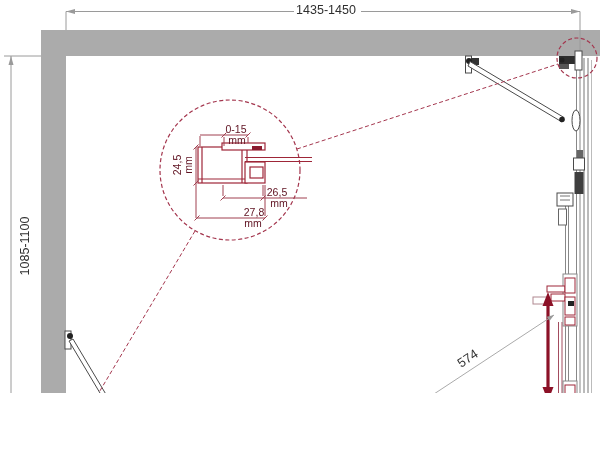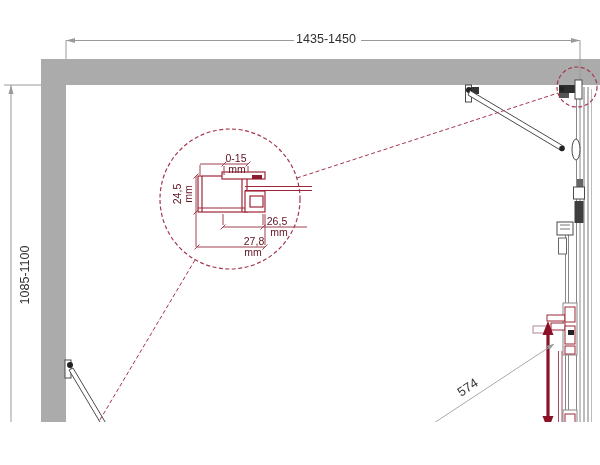--- a/index.html
+++ b/index.html
@@ -1,16 +1,16 @@
 <!DOCTYPE html>
 <html><head>
 <meta charset="utf-8">
 <style>
   html,body{margin:0;padding:0;background:#ffffff;}
-  .stage{position:relative;width:600px;height:393px;background:#ffffff;overflow:hidden;margin-top:29px;}
+  .stage{position:relative;width:600px;height:393px;background:#ffffff;overflow:hidden;}
   svg{display:block;}
   text{font-family:"Liberation Sans","DejaVu Sans",sans-serif;fill:#2f2f2f;}
   .dim-label{font-size:12.5px;fill:#2f2f2f;}
   .diag-label{font-size:13px;fill:#2f2f2f;}
   .detail-label{font-size:10.5px;fill:#5e1120;}
   .thin{stroke:#9a9a9a;stroke-width:1;}
 </style>
 </head>
 <body>
 

